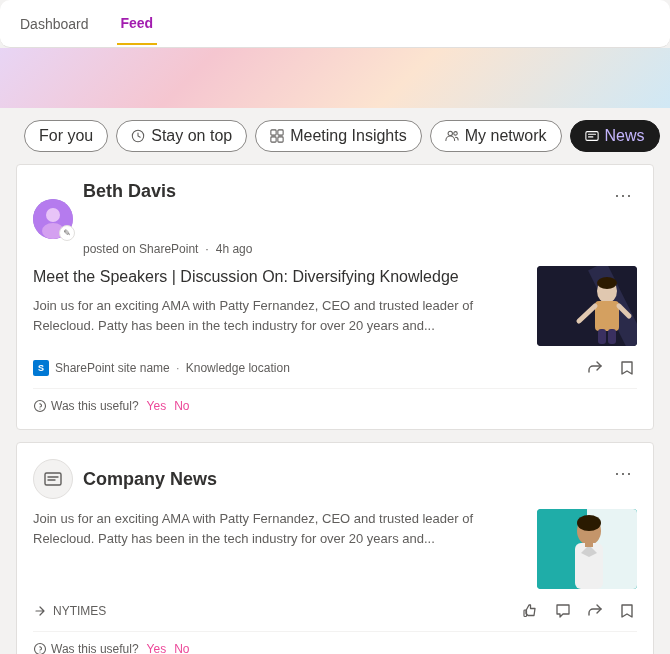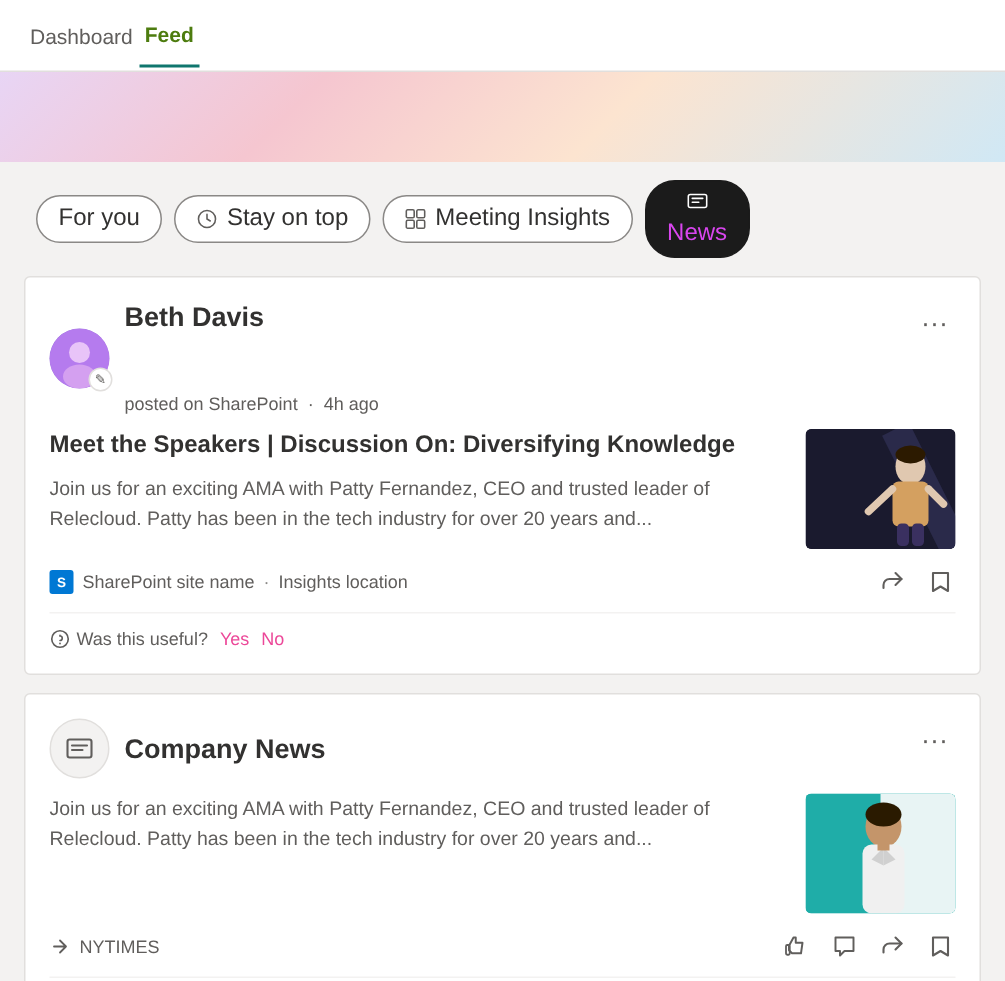--- a/index.html
+++ b/index.html
@@ -12,32 +12,34 @@
     }
 
     
     .top-nav {
       background: #fff;
       display: flex;
       align-items: center;
       padding: 0 16px;
       height: 48px;
       border-bottom: 1px solid #e1dfdd;
+      gap: 24px;
+      border-radius: 10px;
     }
     .nav-item {
       font-size: 14px;
       color: #605e5c;
       cursor: pointer;
       padding: 12px 4px;
       text-decoration: none;
     }
     .nav-item.active {
-      color: #4d7c0f;
+      color: #a21caf;
       font-weight: 600;
-      border-bottom: 2px solid #0f766e;
+      border-bottom: 2px solid #eab308;
     }
 
     
     .banner {
       width: 100%;
       height: 60px;
       background: linear-gradient(135deg, #e8d5f5 0%, #f5c6d0 30%, #fce4d0 60%, #d0e8f5 100%);
     }
 
     
@@ -56,23 +58,22 @@
       border-radius: 20px;
       border: 1px solid #8a8886;
       background: #fff;
       font-size: 16px;
       color: #323130;
       cursor: pointer;
       white-space: nowrap;
     }
     .filter-btn.active-dark {
       background: #1b1b1b;
-      color: #d946ef;
+      color: #c4b5fd;
       border-color: #1b1b1b;
-      flex-direction: column;
     }
     .filter-btn .btn-icon {
       font-size: 14px;
       display: inline-flex;
       align-items: center;
     }
 
     
     .feed-content {
       padding: 0 16px;
@@ -162,21 +163,21 @@
     .card-body {
       display: flex;
       gap: 12px;
       align-items: flex-start;
     }
     .card-text {
       flex: 1;
     }
     .card-title {
       font-size: 16px;
-      font-weight: 700;
+      font-weight: 400;
       color: #323130;
       margin-bottom: 8px;
       line-height: 1.4;
     }
     .card-desc {
       font-size: 13px;
       color: #605e5c;
       line-height: 1.5;
     }
     .card-thumbnail {
@@ -319,20 +320,31 @@
       <svg width="14" height="14" viewBox="0 0 16 16" fill="none">
           <rect x="1" y="1" width="6" height="6" rx="1" stroke="#605e5c" stroke-width="1.2"></rect>
           <rect x="9" y="1" width="6" height="6" rx="1" stroke="#605e5c" stroke-width="1.2"></rect>
           <rect x="1" y="9" width="6" height="6" rx="1" stroke="#605e5c" stroke-width="1.2"></rect>
           <rect x="9" y="9" width="6" height="6" rx="1" stroke="#605e5c" stroke-width="1.2"></rect>
         </svg>
     </span>
     <span>Meeting Insights</span>
   </button>
 
+  <button class="filter-btn">
+    <span class="btn-icon">
+      <svg width="14" height="14" viewBox="0 0 16 16" fill="none">
+          <circle cx="6" cy="5" r="2.5" stroke="#605e5c" stroke-width="1.2"></circle>
+          <path d="M1 13c0-2.76 2.24-5 5-5s5 2.24 5 5" stroke="#605e5c" stroke-width="1.2" stroke-linecap="round"></path>
+          <circle cx="12" cy="5" r="2" stroke="#605e5c" stroke-width="1.2"></circle>
+          <path d="M12 9.5c1.66 0 3 1.34 3 3" stroke="#605e5c" stroke-width="1.2" stroke-linecap="round"></path>
+        </svg>
+    </span>
+    <span>My network</span>
+  </button>
 
   <button class="filter-btn active-dark">
     <span class="btn-icon">
       <svg width="14" height="14" viewBox="0 0 16 16" fill="none">
           <rect x="1" y="3" width="14" height="10" rx="1.5" stroke="#fff" stroke-width="1.2"></rect>
           <path d="M4 6h8M4 9h5" stroke="#fff" stroke-width="1.2" stroke-linecap="round"></path>
         </svg>
     </span>
     <span>News</span>
   </button>
@@ -392,21 +404,21 @@
           </svg>
         </div>
       </div>
     </div>
 
     <div class="card-footer">
       <div class="source-info">
         <div class="source-icon">S</div>
         <span>SharePoint site name</span>
         <span class="source-sep">·</span>
-        <span>Insights location</span>
+        <span>Knowledge location</span>
       </div>
       <div class="card-actions">
         <div class="action-icon">
           <svg width="18" height="18" viewBox="0 0 18 18" fill="none">
               <path d="M11 3l4 4-4 4" stroke="#605e5c" stroke-width="1.4" stroke-linecap="round" stroke-linejoin="round"></path>
               <path d="M15 7H7a4 4 0 0 0-4 4v2" stroke="#605e5c" stroke-width="1.4" stroke-linecap="round"></path>
             </svg>
         </div>
         <div class="action-icon">
           <svg width="18" height="18" viewBox="0 0 18 18" fill="none">

